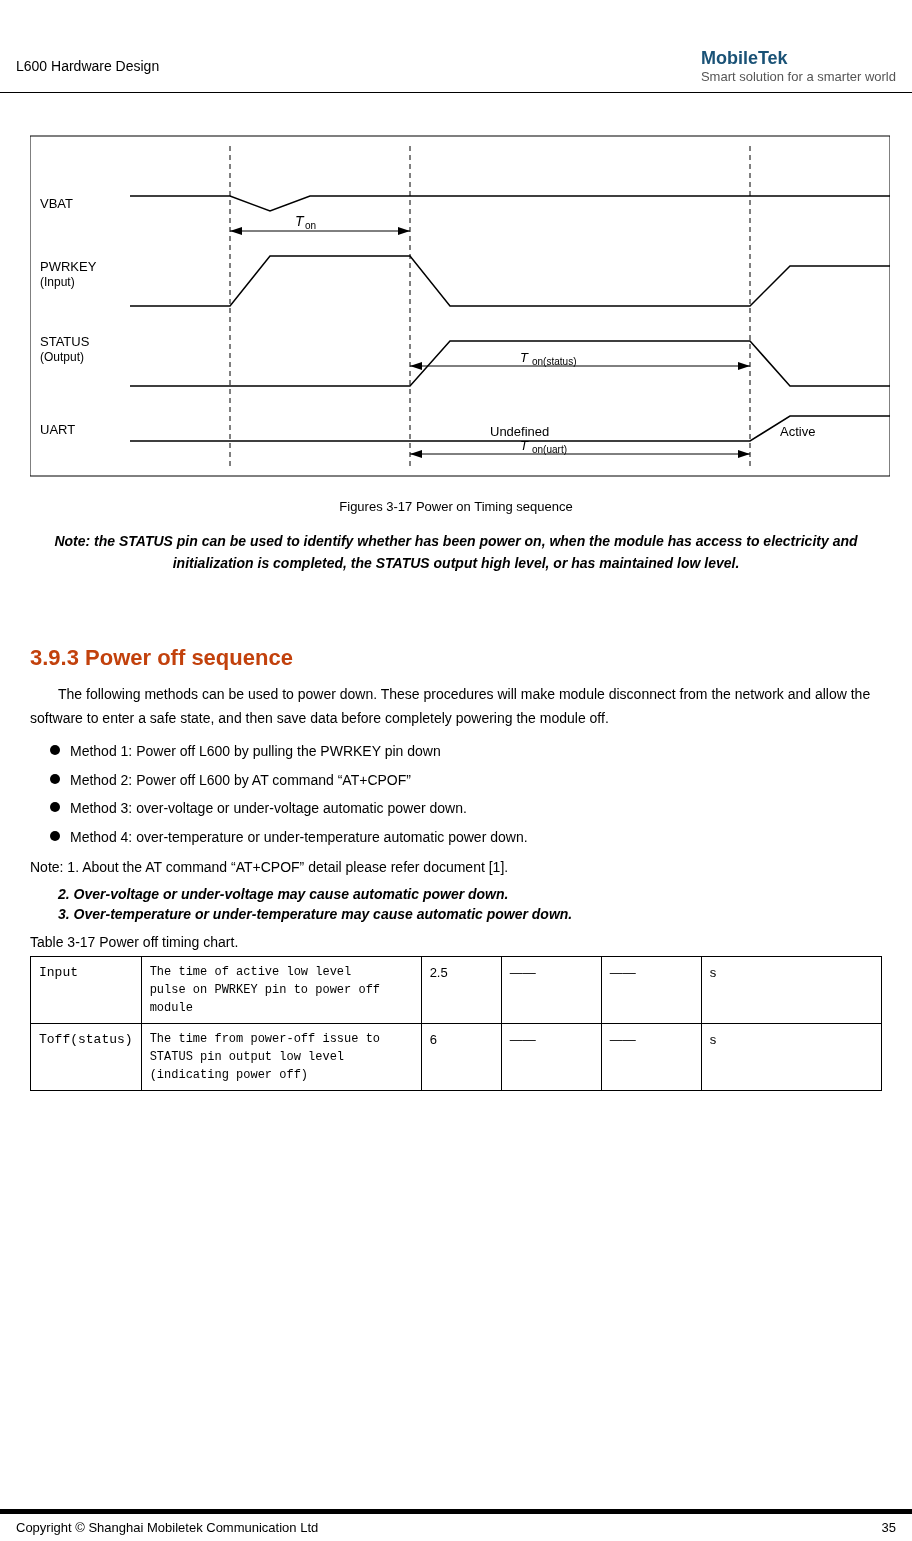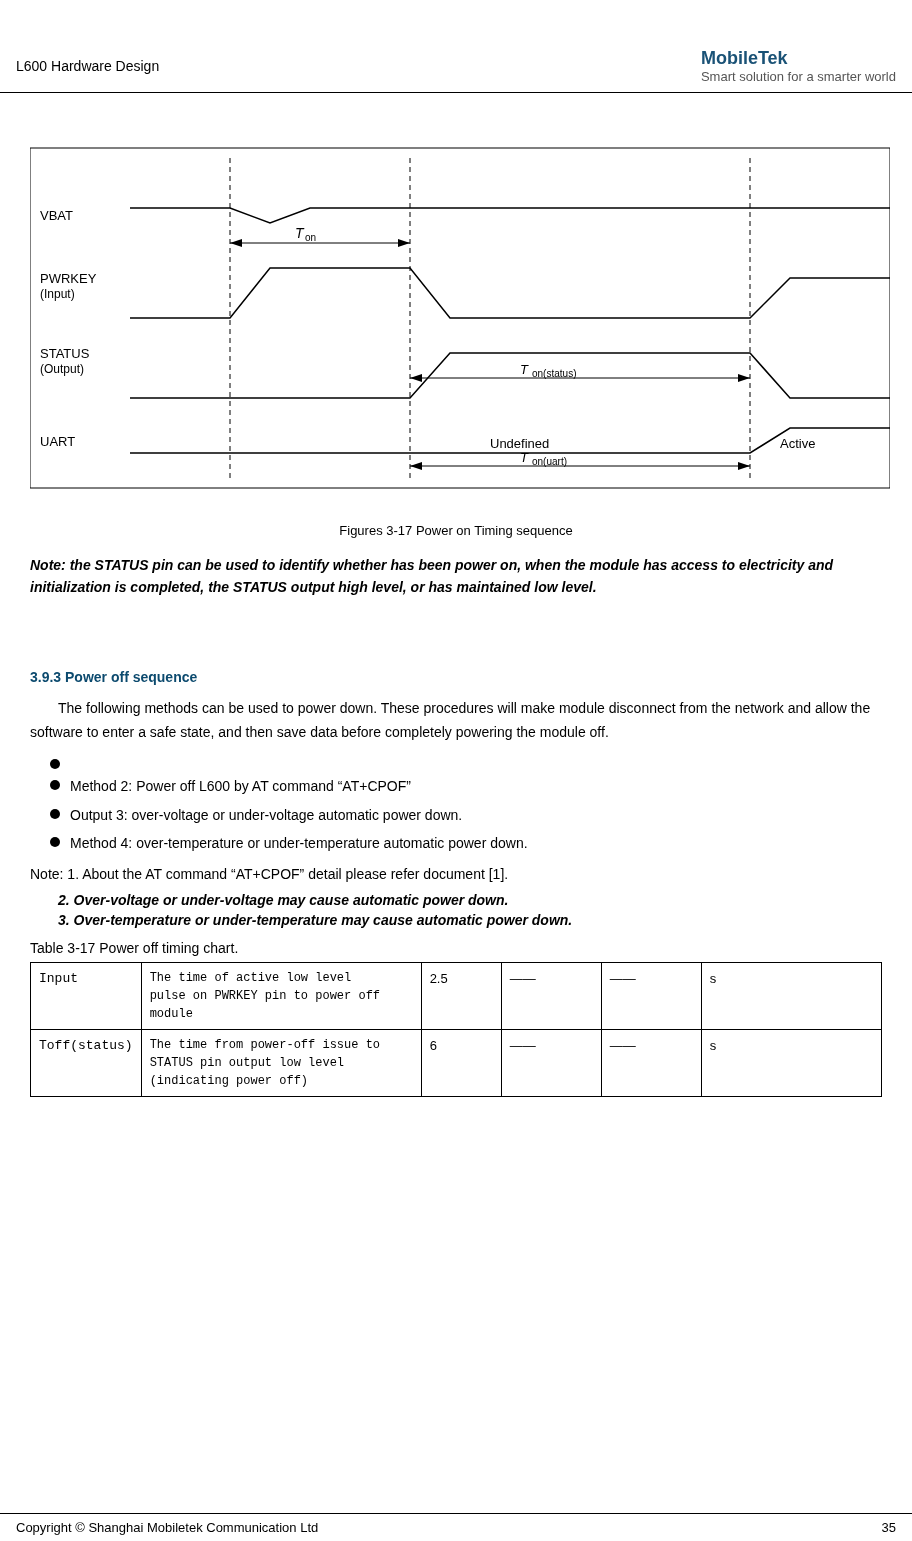--- a/index.html
+++ b/index.html
@@ -42,21 +42,21 @@
     }
 
     
     .main-content {
       padding: 20px 30px;
     }
 
     
     .timing-diagram {
       border: none;
-      margin: 32px auto;
+      margin: 20px auto;
       width: 860px;
       position: relative;
       height: 346px;
     }
 
     .timing-svg {
       width: 100%;
       height: 100%;
     }
 
@@ -65,27 +65,28 @@
       font-size: 13px;
       margin: 10px 0 16px 0;
     }
 
     .note-text {
       font-size: 14px;
       font-weight: bold;
       font-style: italic;
       margin-bottom: 8px;
       line-height: 1.6;
+      text-align: center;
     }
 
     .section-heading {
-      font-size: 14px;
+      font-size: 22px;
       font-weight: bold;
       margin: 30px 0 12px 0;
-      color: #0c4a6e;
+      color: #c2410c;
     }
 
     .body-text {
       font-size: 14px;
       line-height: 1.7;
       margin-bottom: 10px;
       text-indent: 2em;
     }
 
     .bullet-list {
@@ -155,21 +156,21 @@
     .timing-table .col-dash {
       width: 100px;
     }
 
     
     .footer {
       position: absolute;
       bottom: 0;
       left: 0;
       right: 0;
-      border-top: 1px solid #000000;
+      border-top: 5px solid #000000;
       display: flex;
       justify-content: space-between;
       align-items: center;
       padding: 6px 16px;
       font-size: 13px;
     }
   </style>
 </head>
 <body>
 
@@ -250,28 +251,29 @@
   
   <h2 class="section-heading">3.9.3 Power off sequence</h2>
 
   
   <p class="body-text">The following methods can be used to power down. These procedures will make module disconnect from the network and allow the software to enter a safe state, and then save data before completely powering the module off.</p>
 
   
   <ul class="bullet-list">
     <li>
       <span class="bullet-dot"></span>
+      <span>Method 1: Power off L600 by pulling the PWRKEY pin down</span>
     </li>
     <li>
       <span class="bullet-dot"></span>
       <span>Method 2: Power off L600 by AT command “AT+CPOF”</span>
     </li>
     <li>
       <span class="bullet-dot"></span>
-      <span>Output 3: over-voltage or under-voltage automatic power down.</span>
+      <span>Method 3: over-voltage or under-voltage automatic power down.</span>
     </li>
     <li>
       <span class="bullet-dot"></span>
       <span>Method 4: over-temperature or under-temperature automatic power down.</span>
     </li>
   </ul>
 
   
   <p class="note-plain">Note: 1. About the AT command “AT+CPOF” detail please refer document [1].</p>
   <p class="note-bold-italic">2. Over-voltage or under-voltage may cause automatic power down.</p>

